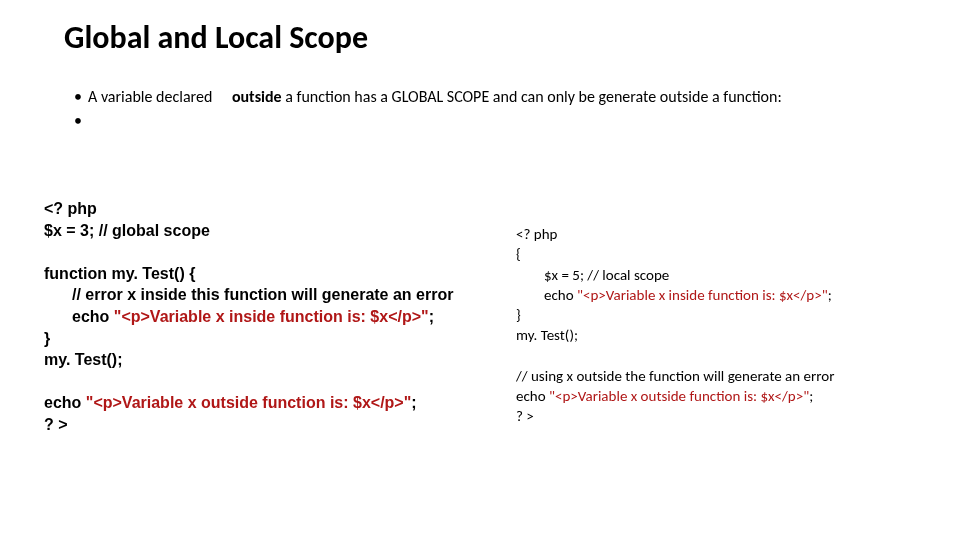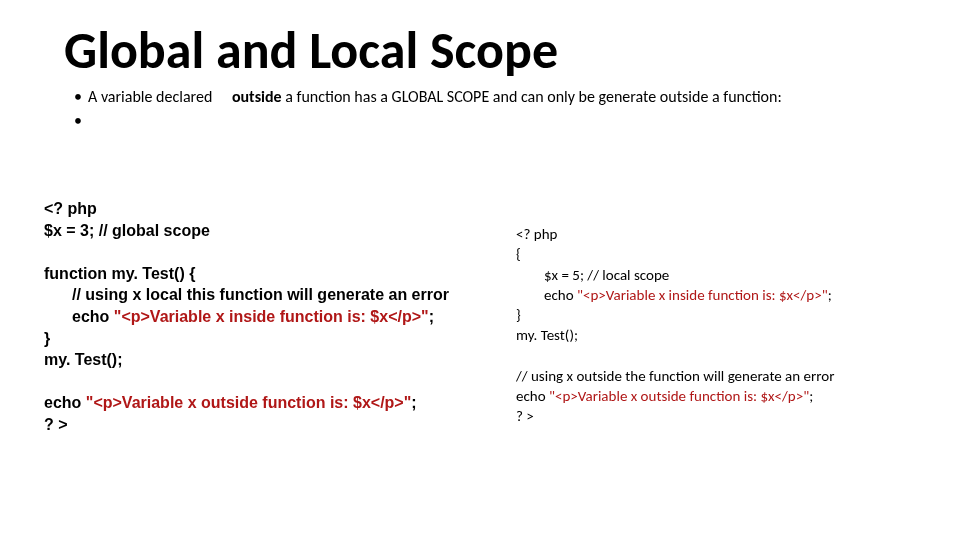--- a/index.html
+++ b/index.html
@@ -15,21 +15,21 @@
   .slide {
     position: relative;
     width: 960px;
     height: 540px;
     box-sizing: border-box;
   }
   .title {
     position: absolute;
     left: 64px;
     top: 18px;
-    font-size: 52px;
+    font-size: 32px;
     font-weight: 700;
     color: #000000;
     letter-spacing: 0px;
   }
   .bullets {
     position: absolute;
     left: 74px;
     top: 86px;
     right: 40px;
     font-size: 16px;
@@ -89,21 +89,21 @@
     <div class="item">
       <span class="dot">•</span>
     </div>
   </div>
 
   <div class="code-left">
     <span class="blk">&lt;? php</span>
     <span class="blk">$x = 3; // global scope</span>
     <br>
     <span class="blk">function my. Test() {</span>
-    <span class="blk indent">// using x local this function will generate an error</span>
+    <span class="blk indent">// error x inside this function will generate an error</span>
     <span class="blk">
       <span style="padding-left:28px">echo </span><span class="red">"&lt;p&gt;Variable x inside function is: $x&lt;/p&gt;"</span><span>;</span>
     </span>
     <span class="blk">}</span>
     <span class="blk">my. Test();</span>
     <br>
     <span class="blk">
       <span>echo </span><span class="red">"&lt;p&gt;Variable x outside function is: $x&lt;/p&gt;"</span><span>;</span>
     </span>
     <span class="blk">? &gt;</span>

